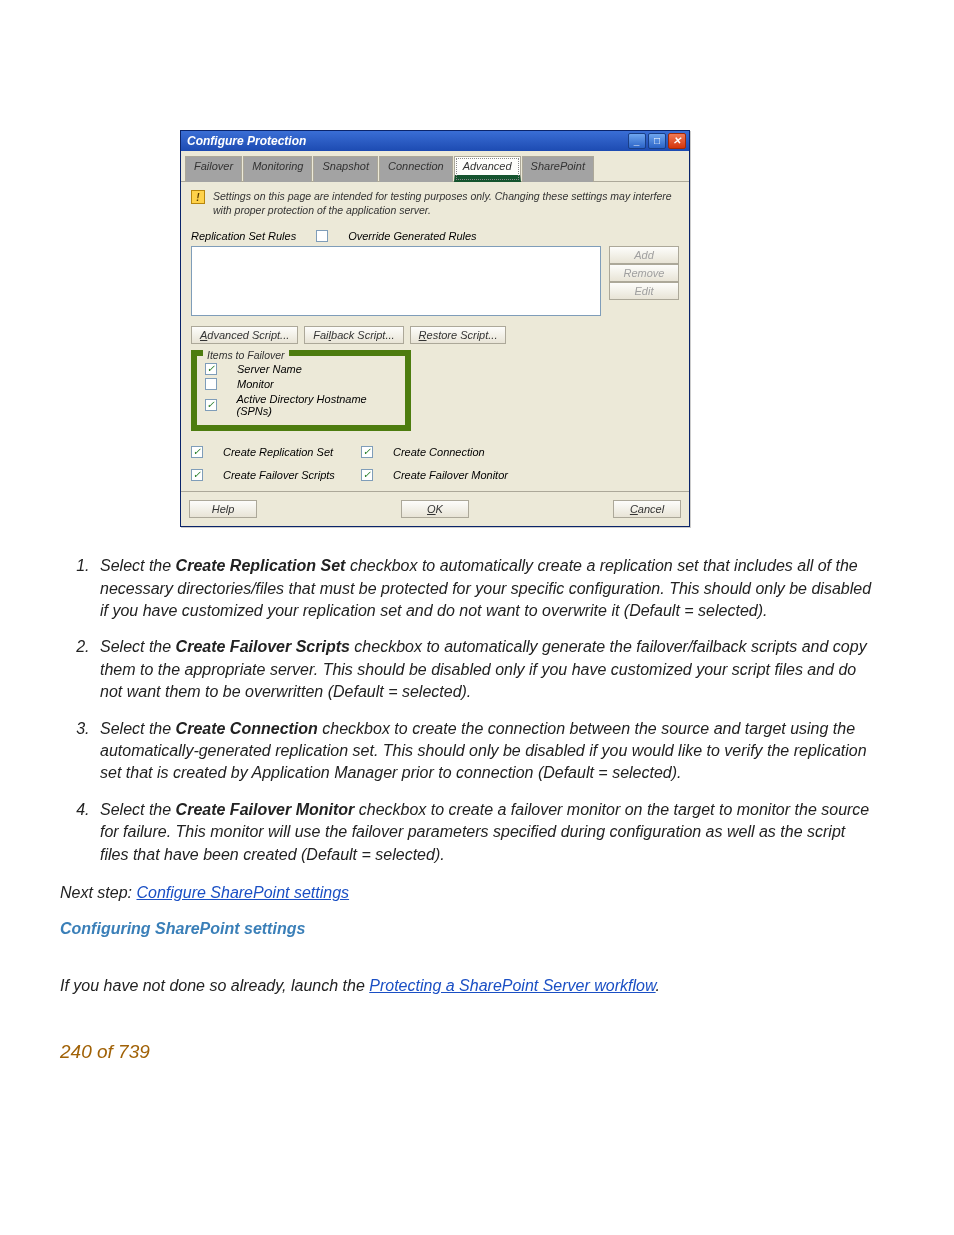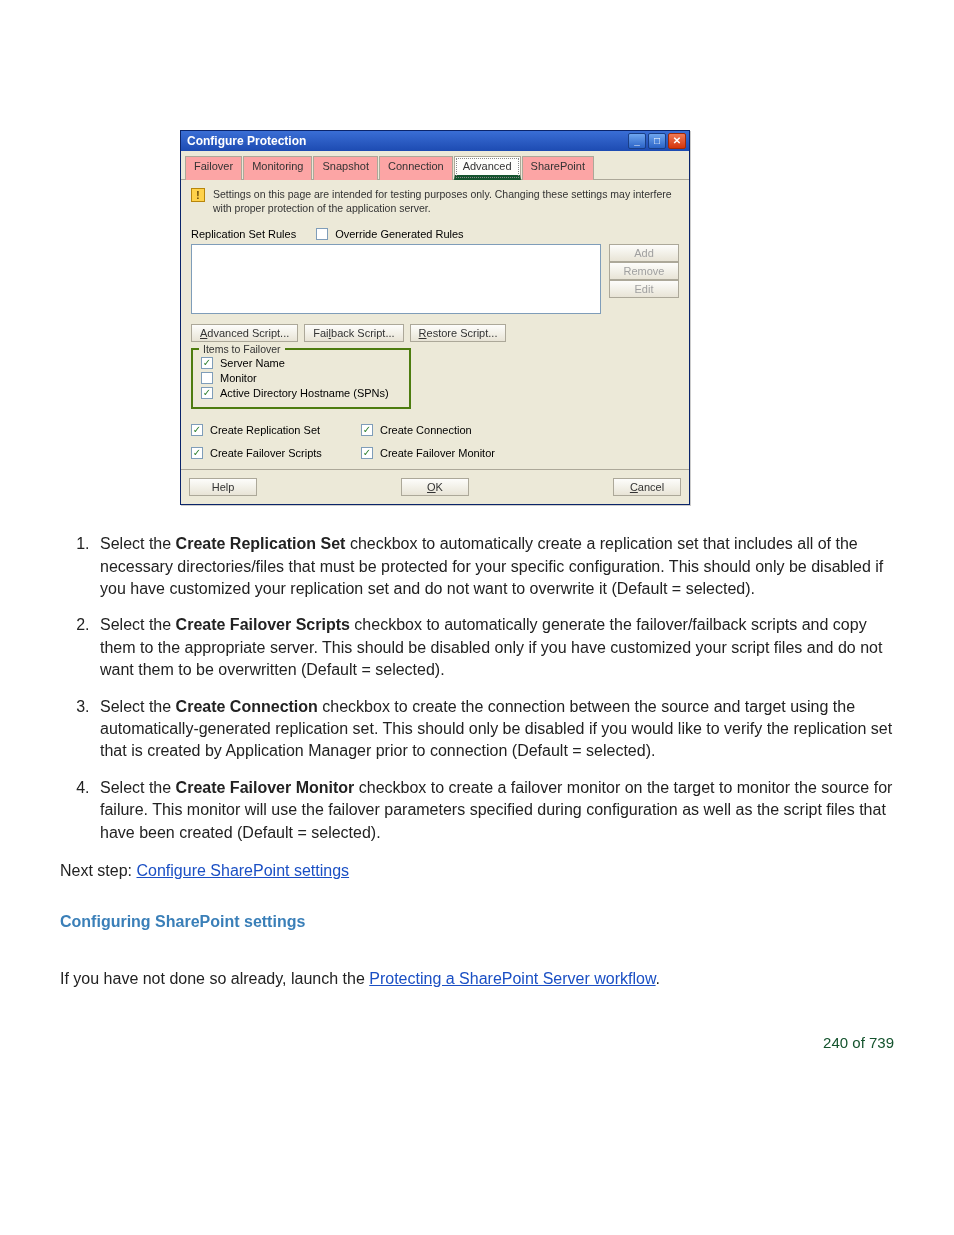--- a/index.html
+++ b/index.html
@@ -4,21 +4,22 @@
 <style>
   * { box-sizing: border-box; }
   body {
     margin: 0;
     font-family: Arial, Helvetica, sans-serif;
     color: #222;
     background: #fff;
     width: 954px;
   }
   .page {
-    padding: 40px 60px 40px 60px;
+    padding: 40px 76px 40px 60px;
+    font-style: italic;
   }
   
   .win {
     width: 510px;
     margin: 90px auto 28px 120px;
     border: 1px solid #0a246a;
     background: #ece9d8;
     box-shadow: 1px 1px 0 rgba(0,0,0,.2);
     font-size: 11px;
     font-family: Tahoma, Arial, sans-serif;
@@ -53,29 +54,29 @@
     display: flex;
     gap: 0;
     padding: 4px 4px 0 4px;
     border-bottom: 1px solid #aca899;
     background: #ece9d8;
   }
   .tab {
     padding: 3px 8px;
     border: 1px solid #aca899;
     border-bottom: none;
-    background: #fca5a5;
+    background: #a3a3a3;
     margin-right: 1px;
     position: relative;
     top: 1px;
     color: #333;
   }
   .tab.active {
     background: #fdfdfb;
-    border-bottom: 5px solid #14532d;
+    border-bottom: 7px solid #14532d;
     font-weight: normal;
     outline: 1px dotted #888;
     outline-offset: -3px;
   }
   .pane {
     padding: 8px 10px 10px 10px;
   }
   .warn {
     display: flex;
     gap: 8px;
@@ -120,35 +121,35 @@
   .btn.disabled { color: #a0a0a0; }
   .script-row {
     display: flex; gap: 6px;
     margin-top: 10px;
   }
   .script-btn {
     min-width: 96px;
     text-align: center;
   }
   .groupbox {
-    border: 2px solid #4d7c0f;
+    border: 6px solid #4d7c0f;
     margin-top: 6px;
     padding: 4px 8px 8px 8px;
     position: relative;
     width: 220px;
   }
   .groupbox .legend {
     position: absolute;
     top: -7px; left: 6px;
     background: #ece9d8;
     padding: 0 4px;
     font-size: 10.5px;
     color: #333;
   }
-  .chk-row { display: flex; align-items: center; gap: 7px; margin-top: 3px; }
+  .chk-row { display: flex; align-items: center; gap: 20px; margin-top: 3px; }
   .chk {
     width: 12px; height: 12px;
     border: 1px solid #7f9db9;
     background: #fff;
     display: inline-flex; align-items: center; justify-content: center;
     font-size: 10px; line-height: 1; color: #2a7f2a;
   }
   .create-grid {
     display: grid;
     grid-template-columns: 170px 200px;
@@ -165,24 +166,24 @@
   }
   .footer .btn { min-width: 68px; }
   .underline-first::first-letter { text-decoration: underline; }
   .underline-mid .u { text-decoration: underline; }
 
   
   .doc { font-size: 16px; line-height: 1.4; }
   .doc ol { padding-left: 34px; }
   .doc ol li { margin-bottom: 14px; padding-left: 6px; }
   .doc .bold { font-weight: 700; }
-  .next { margin: 6px 0 29px 0; }
+  .next { margin: 6px 0 14px 0; }
   .link { color: #1a4fc4; text-decoration: underline; }
   .section-h { color: #3a7fb8; font-weight: 700; margin: 14px 0 34px 0; font-size: 16px; }
-  .pagenum { text-align: right; font-size: 15px; margin-top: 42px; color: #14532d; }
+  .pagenum { text-align: left; font-size: 19px; margin-top: 42px; color: #a16207; }
 </style>
 </head>
 <body>
 <div class="page">
 
 <div class="win">
   <div class="titlebar">
     <span>Configure Protection</span>
     <div class="icons">
       <div class="tb-btn">

